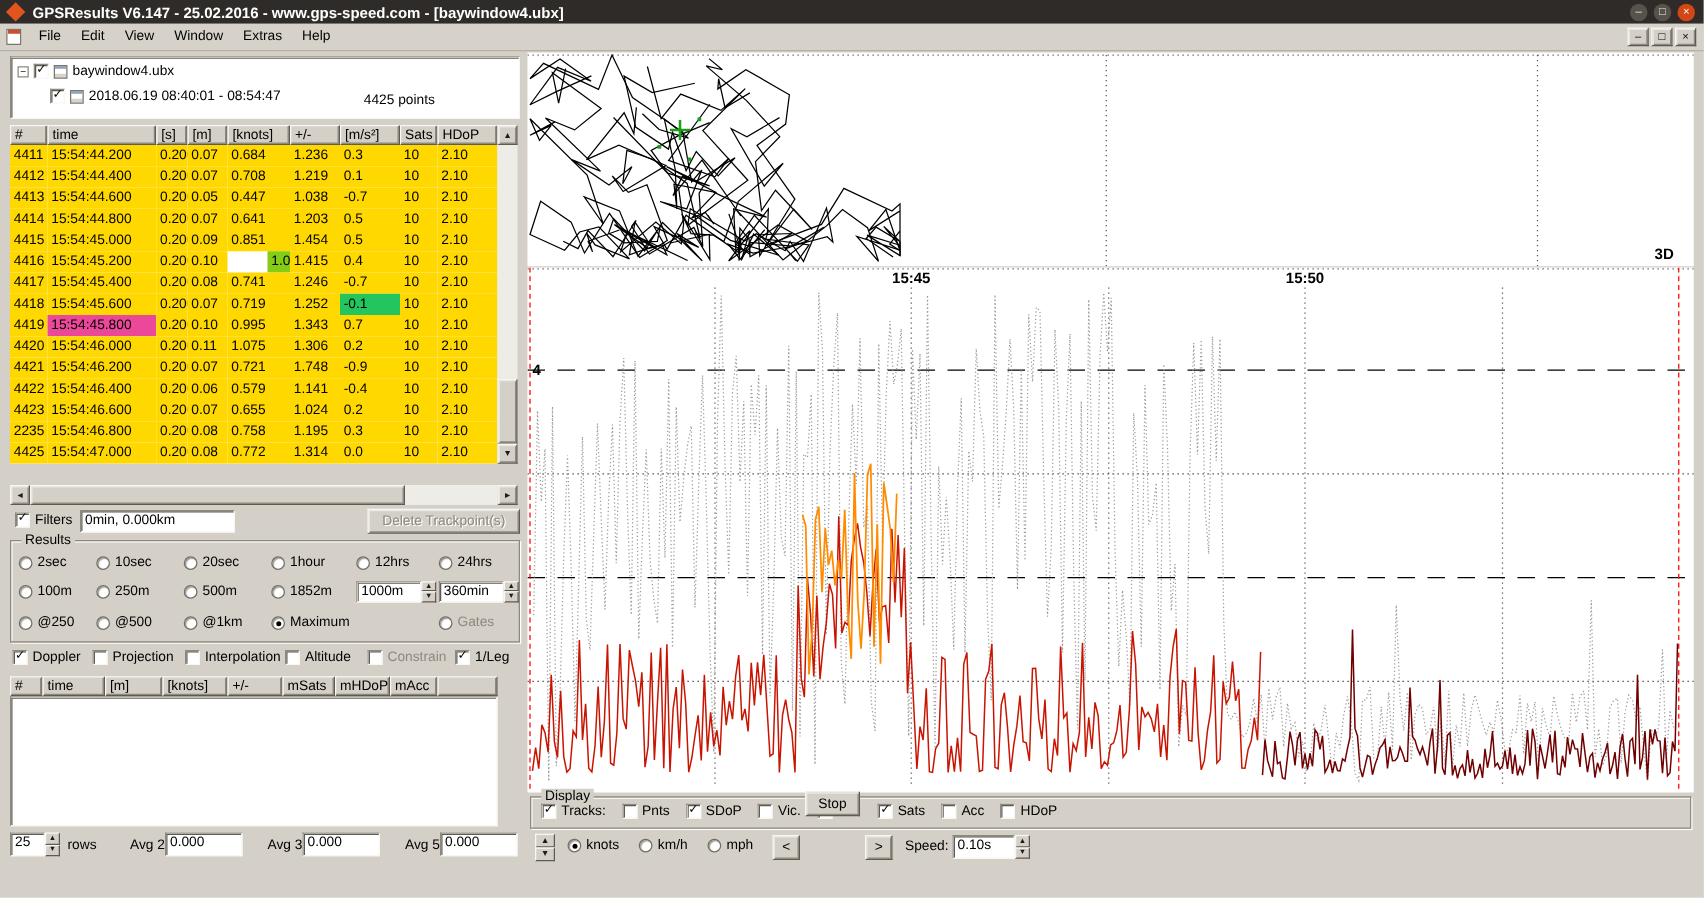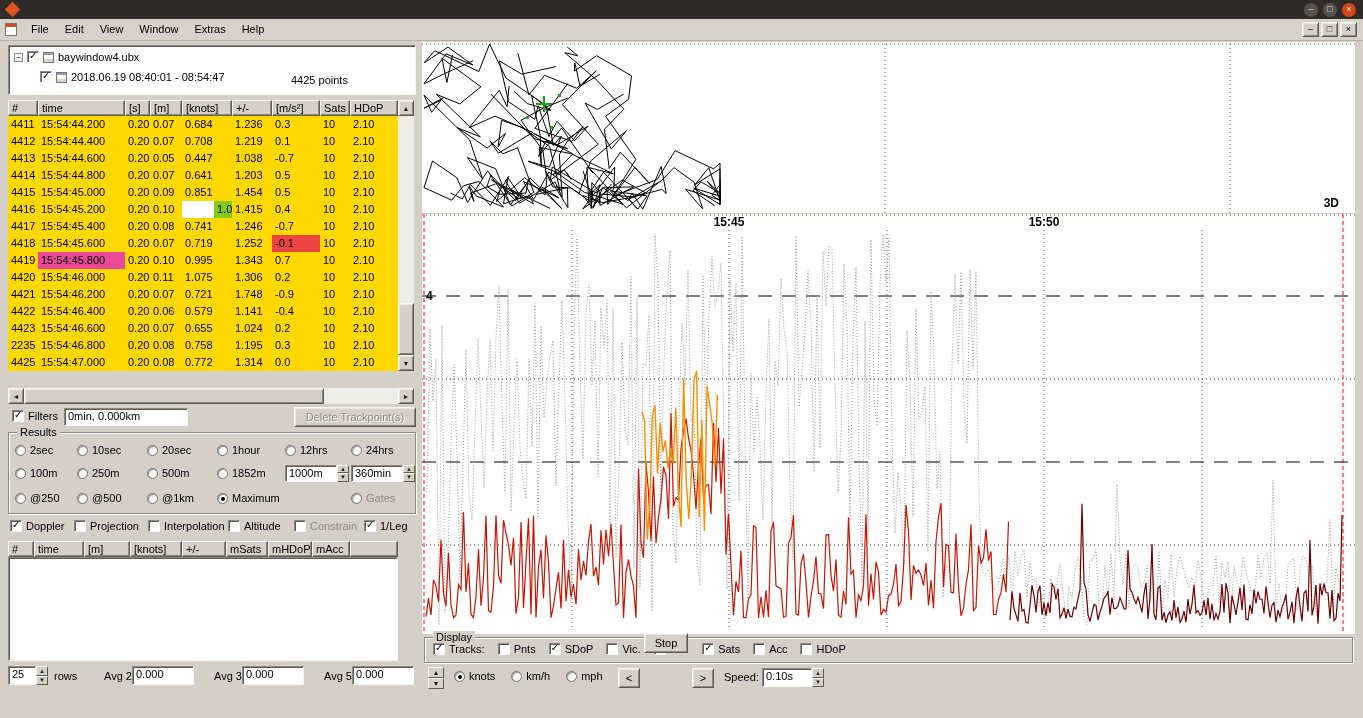--- a/index.html
+++ b/index.html
@@ -57,20 +57,21 @@
 .status-text{white-space:pre;line-height:17px;padding-left:4px;display:block;}
 .points{position:absolute;left:282px;top:0;}
 </style>
 </head>
 <body>
 
 <div id="app">
 
   <div class="titlebar">
     <span class="app-icon"></span>
+    <span class="title">GPSResults V6.147 - 25.02.2016 - www.gps-speed.com - [baywindow4.ubx]</span>
     <span class="winbtns">
       <span class="wbtn">–</span>
       <span class="wbtn">□</span>
       <span class="wbtn close">×</span>
     </span>
   </div>
 
   <div class="menubar">
     <span class="mdi-icon"></span>
     <span class="menu-item">File</span>
@@ -190,21 +191,21 @@
         <div class="tcell" style="background: rgb(255, 216, 0);">10</div>
         <div class="tcell" style="background: rgb(255, 216, 0);">2.10</div>
       </div>
       <div class="trow tcols">
         <div class="tcell" style="background: rgb(255, 216, 0);">4418</div>
         <div class="tcell" style="background: rgb(255, 216, 0);">15:54:45.600</div>
         <div class="tcell" style="background: rgb(255, 216, 0);">0.200</div>
         <div class="tcell" style="background: rgb(255, 216, 0);">0.07</div>
         <div class="tcell" style="background: rgb(255, 216, 0);">0.719</div>
         <div class="tcell" style="background: rgb(255, 216, 0);">1.252</div>
-        <div class="tcell" style="background: #ef4444;">-0.1</div>
+        <div class="tcell" style="background: #22c55e;">-0.1</div>
         <div class="tcell" style="background: rgb(255, 216, 0);">10</div>
         <div class="tcell" style="background: rgb(255, 216, 0);">2.10</div>
       </div>
       <div class="trow tcols">
         <div class="tcell" style="background: rgb(255, 216, 0);">4419</div>
         <div class="tcell" style="background: #ec4899;">15:54:45.800</div>
         <div class="tcell" style="background: rgb(255, 216, 0);">0.200</div>
         <div class="tcell" style="background: rgb(255, 216, 0);">0.10</div>
         <div class="tcell" style="background: rgb(255, 216, 0);">0.995</div>
         <div class="tcell" style="background: rgb(255, 216, 0);">1.343</div>

